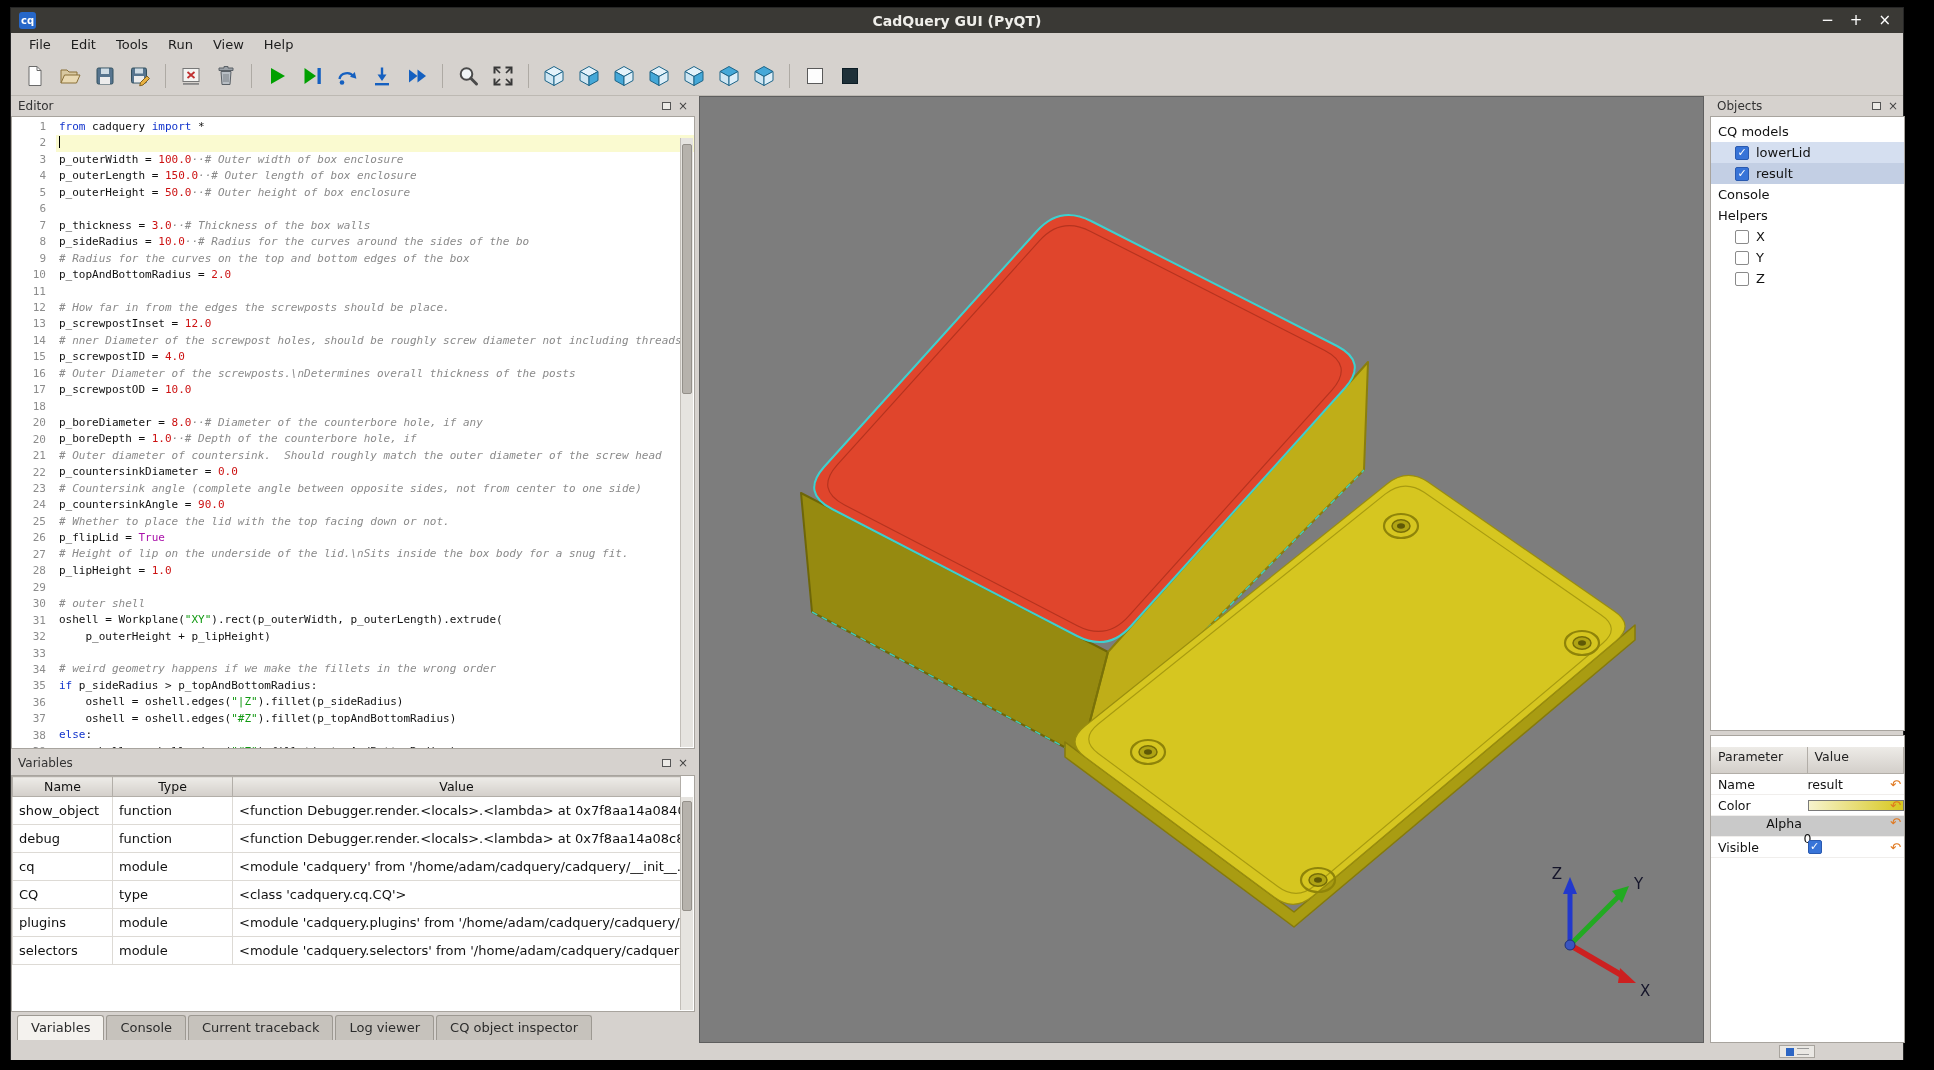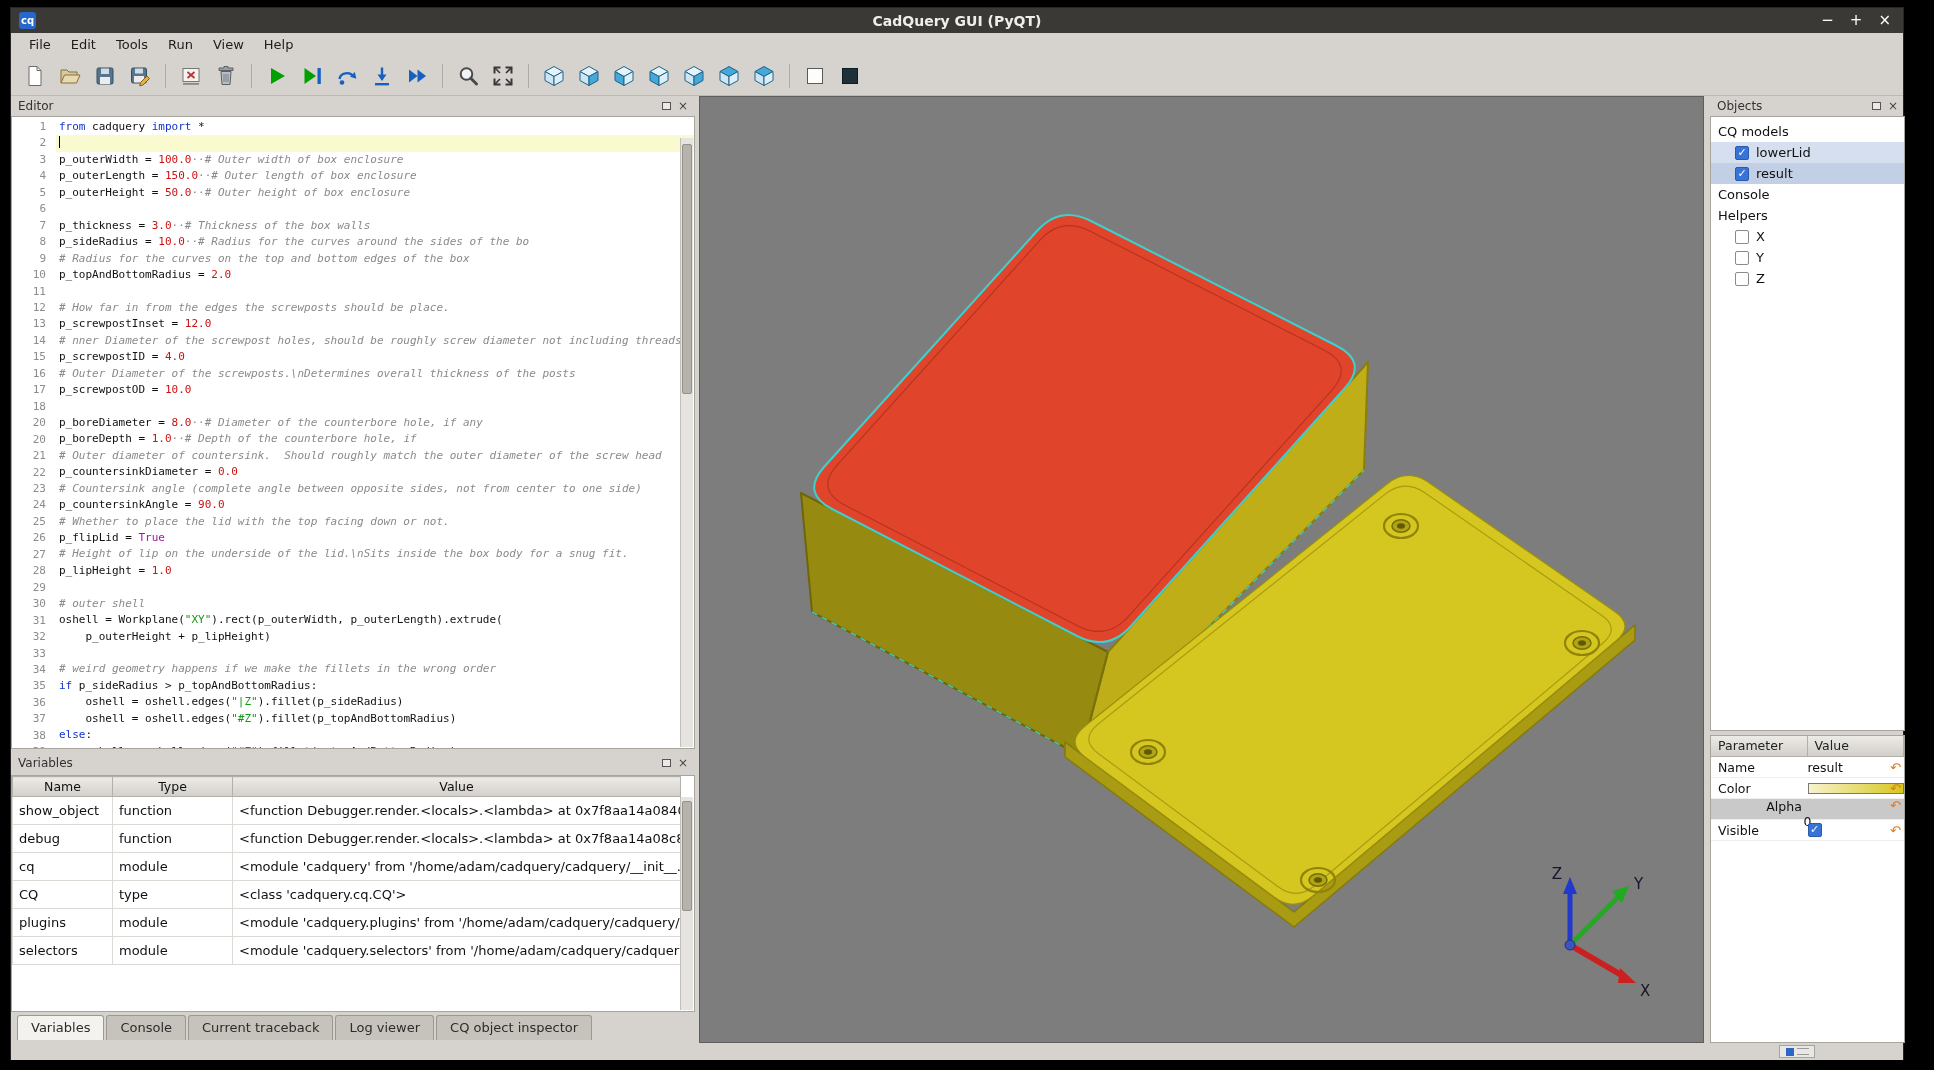--- a/index.html
+++ b/index.html
@@ -59,21 +59,21 @@
   
   .objects-panel{position:absolute;left:1699px;top:0;width:195px;height:635px;}
   .obj-tree{position:absolute;top:20px;left:0;right:0;bottom:0;background:#fff;border:1px solid #a8a49e;padding-top:4px;font-size:13px;color:#111;}
   .tree-row{height:21px;display:flex;align-items:center;padding-left:7px;}
   .tree-row.item{padding-left:24px;gap:7px;}
   .tree-row.sel-light{background:#d5dff0;}
   .tree-row.sel-strong{background:#c3cfe4;}
   .cb{width:14px;height:14px;border:1px solid #8a8a8a;background:#fff;border-radius:2px;font-size:11px;line-height:12px;text-align:center;color:#fff;flex:0 0 auto;}
   .cb.checked{background:#3874d8;border-color:#2a5ab0;}
   .params-panel{position:absolute;left:1699px;top:639px;width:195px;height:308px;background:#fff;border:1px solid #a8a49e;}
-  .params-header{display:flex;height:21px;background:linear-gradient(#edebe7,#d3cfca);border-bottom:1px solid #b2aea8;font-size:12.5px;color:#222;}
+  .params-header{display:flex;height:27px;background:linear-gradient(#edebe7,#d3cfca);border-bottom:1px solid #b2aea8;font-size:12.5px;color:#222;margin-top:11px;}
   .params-header div{flex:1;padding:2px 7px;border-right:1px solid #b2aea8;}
   .param-row{display:flex;height:21px;font-size:12.5px;color:#111;align-items:center;position:relative;border-bottom:1px solid #f0eeec;}
   .param-row .pname{width:50%;padding-left:7px;}
   .param-row .pval{flex:1;display:flex;align-items:center;}
   .param-row.selected{background:#c9c9c9;flex-direction:column;}
   .swatch{width:96px;height:11px;border:1px solid #7a7a7a;background:linear-gradient(90deg,#f7f3cd,#d7c71e);}
   .revert{position:absolute;right:3px;color:#e0781f;font-size:13px;line-height:1;}
   
   .bottombar{position:absolute;left:0;right:0;top:1035px;height:17px;background:#d6d2ce;}
   .grip-widget{position:absolute;right:88px;top:2px;width:36px;height:13px;background:#eae8e4;border:1px solid #a8a49e;display:flex;align-items:center;justify-content:center;gap:3px;}

